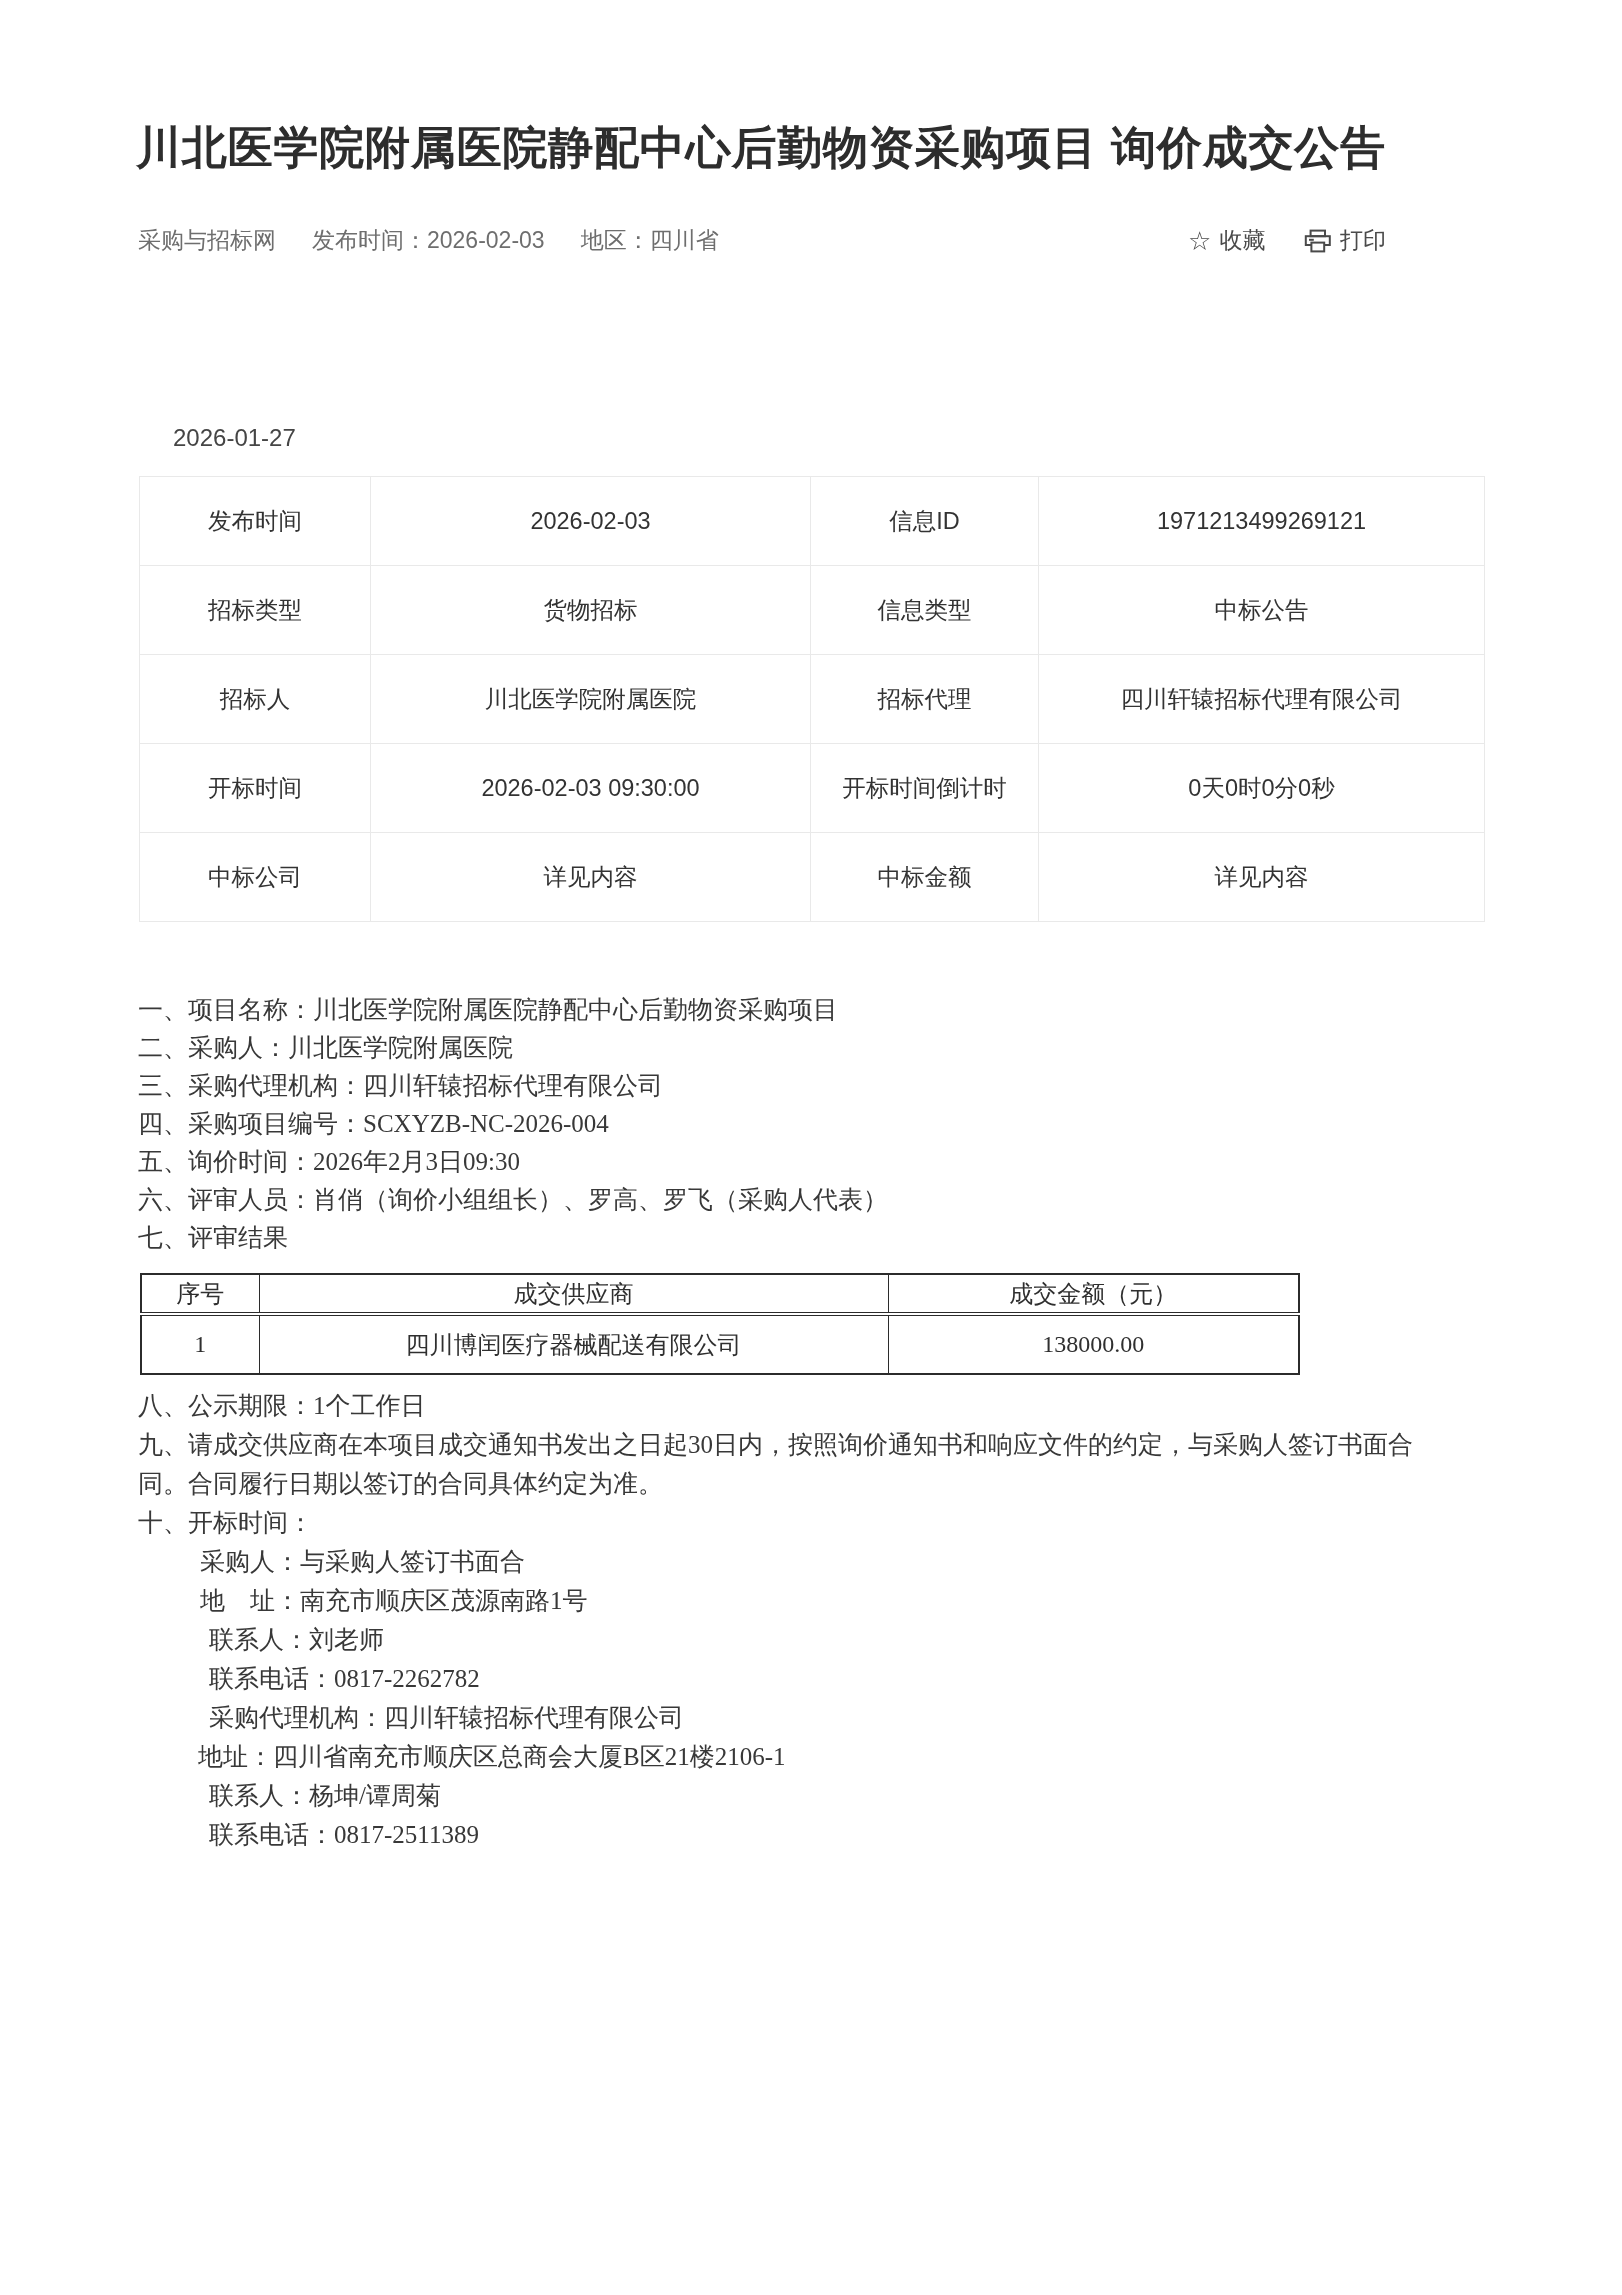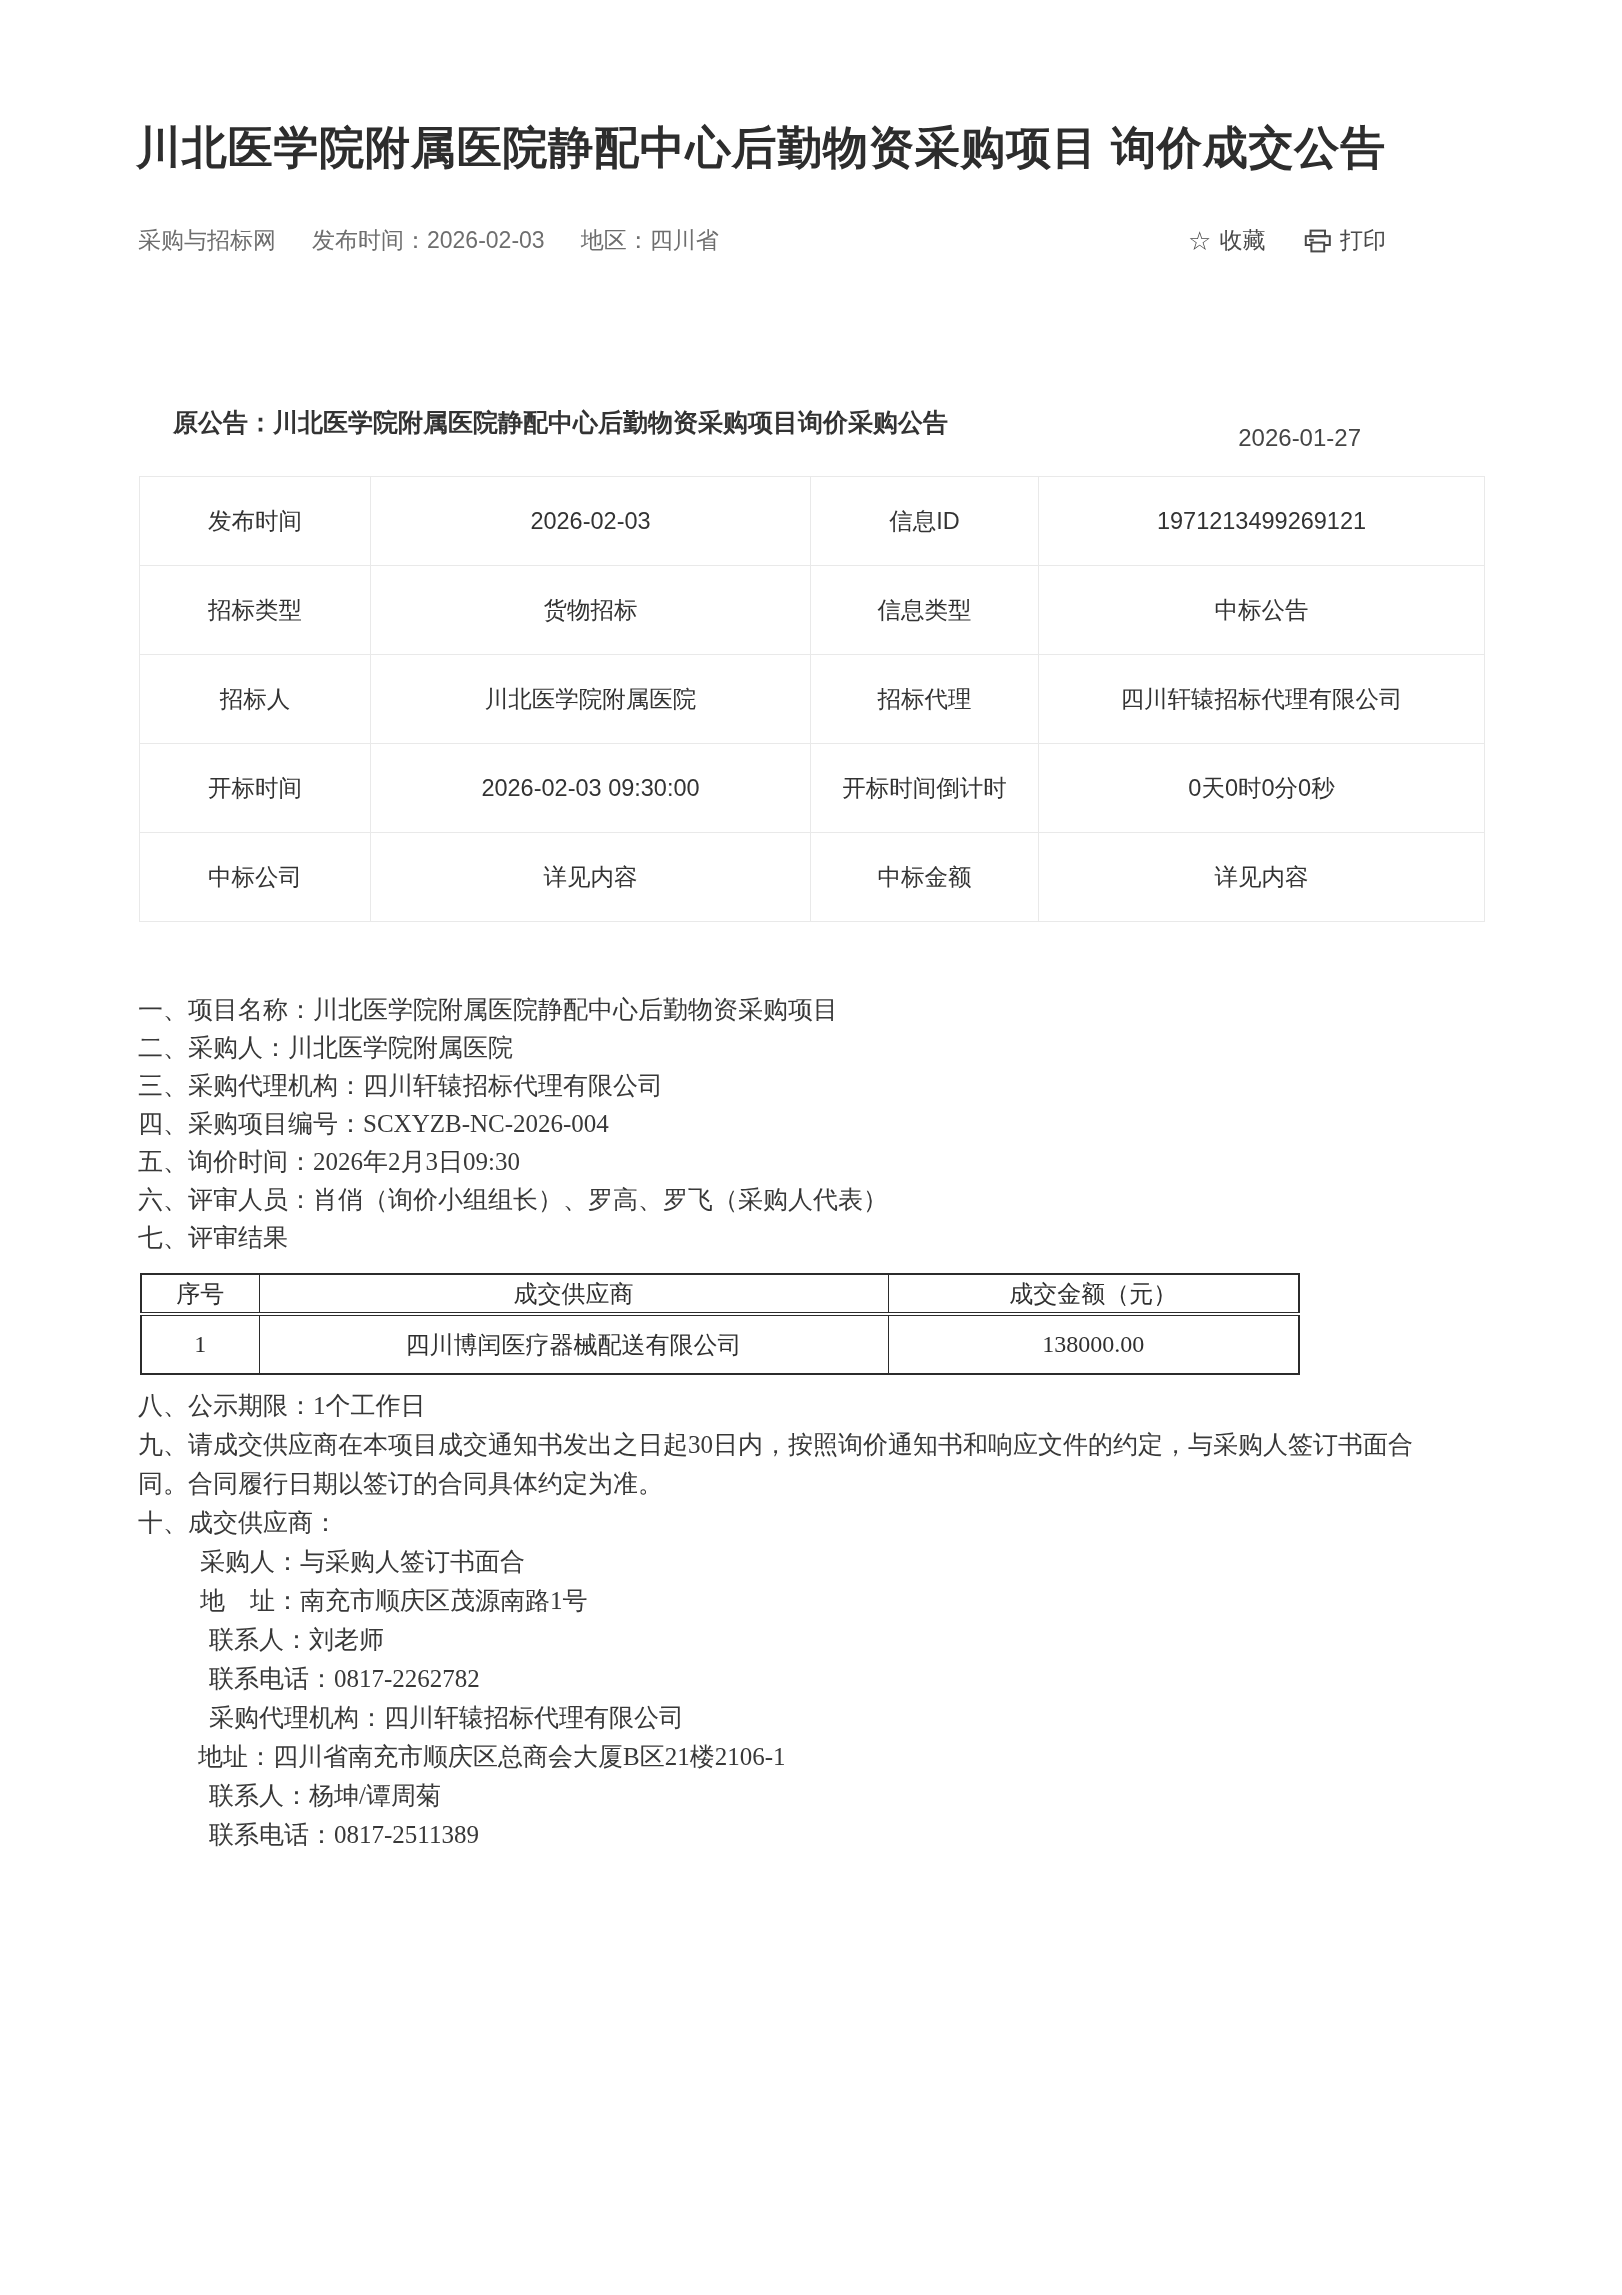--- a/index.html
+++ b/index.html
@@ -115,24 +115,20 @@
             <rect x="9" y="17" width="16" height="11" fill="#fff" stroke="#4a4a4a" stroke-width="2.5"></rect>
             <line x1="6" y1="13.5" x2="12" y2="13.5" stroke="#4a4a4a" stroke-width="2.5"></line>
           </svg>
         </span>
         <span>打印</span>
       </button>
     </div>
   </div>
 
   <div class="orig-row">
-    <div class="orig-left">
-      <span class="orig-label">原公告：</span>
-        <a class="orig-link">川北医学院附属医院静配中心后勤物资采购项目询价采购公告</a>
-    </div>
     <span class="orig-date">2026-01-27</span>
   </div>
 
   <table class="info-table">
     <colgroup>
         <col style="width:231px">
         <col style="width:440px">
         <col style="width:228px">
         <col style="width:446px">
       </colgroup>
@@ -199,21 +195,21 @@
         <td>四川博闰医疗器械配送有限公司</td>
         <td>138000.00</td>
       </tr>
     </tbody>
   </table>
 
   <div class="after">
     <div>八、公示期限：1个工作日</div>
     <div>九、请成交供应商在本项目成交通知书发出之日起30日内，按照询价通知书和响应文件的约定，与采购人签订书面合</div>
     <div>同。合同履行日期以签订的合同具体约定为准。</div>
-    <div>十、成交供应商：</div>
+    <div>十、开标时间：</div>
     <div class="ind-76">采购人：与采购人签订书面合</div>
     <div class="ind-76">地　址：南充市顺庆区茂源南路1号</div>
     <div class="ind-88">联系人：刘老师</div>
     <div class="ind-88">联系电话：0817-2262782</div>
     <div class="ind-88">采购代理机构：四川轩辕招标代理有限公司</div>
     <div class="ind-74">地址：四川省南充市顺庆区总商会大厦B区21楼2106-1</div>
     <div class="ind-88">联系人：杨坤/谭周菊</div>
     <div class="ind-88">联系电话：0817-2511389</div>
   </div>
 

